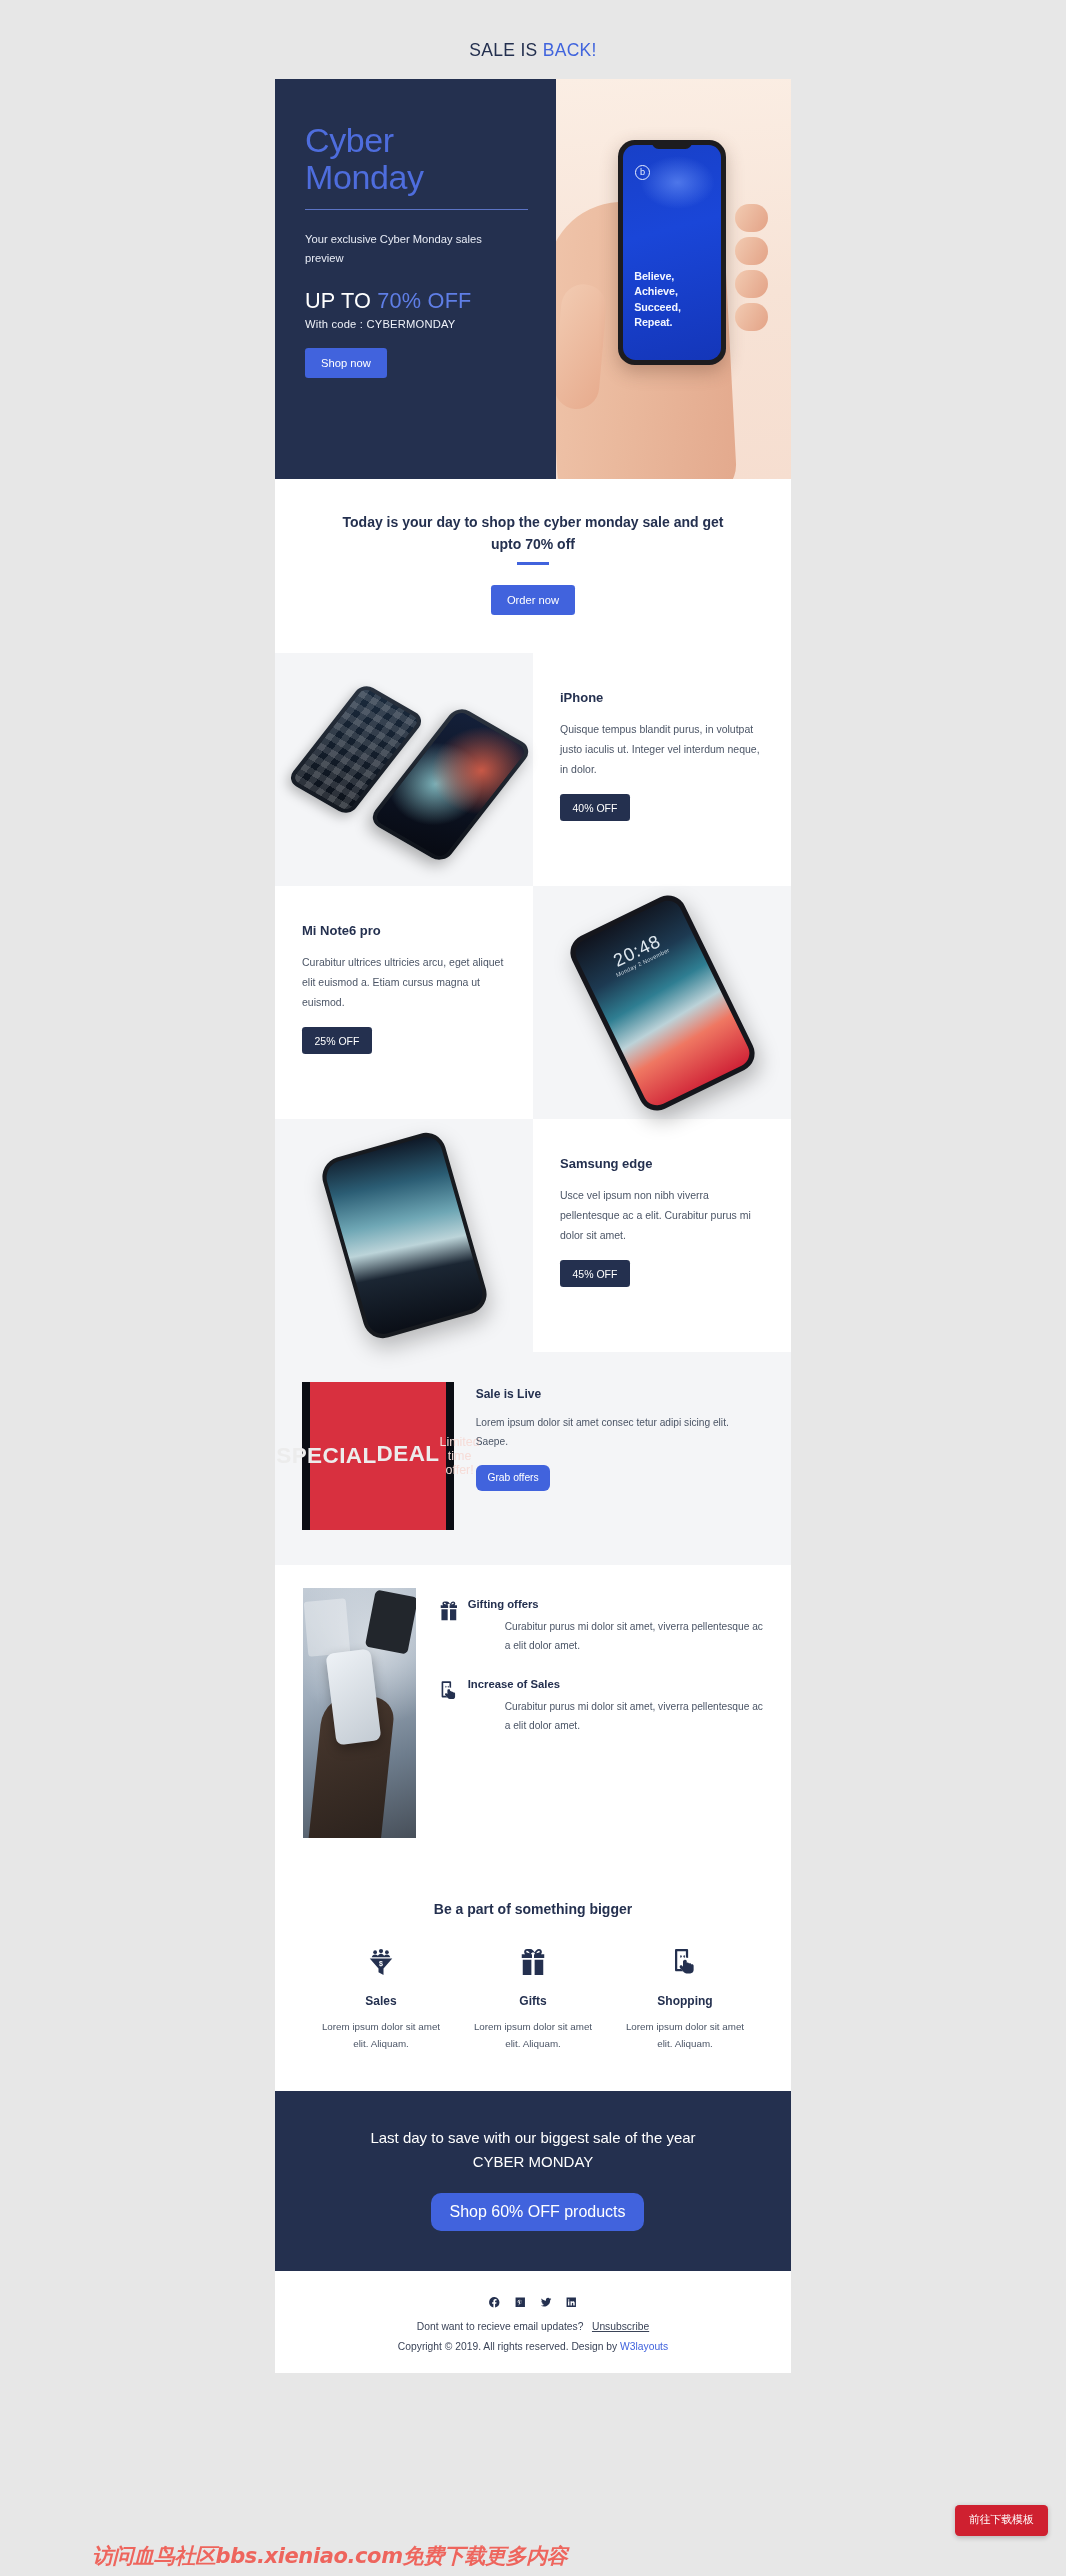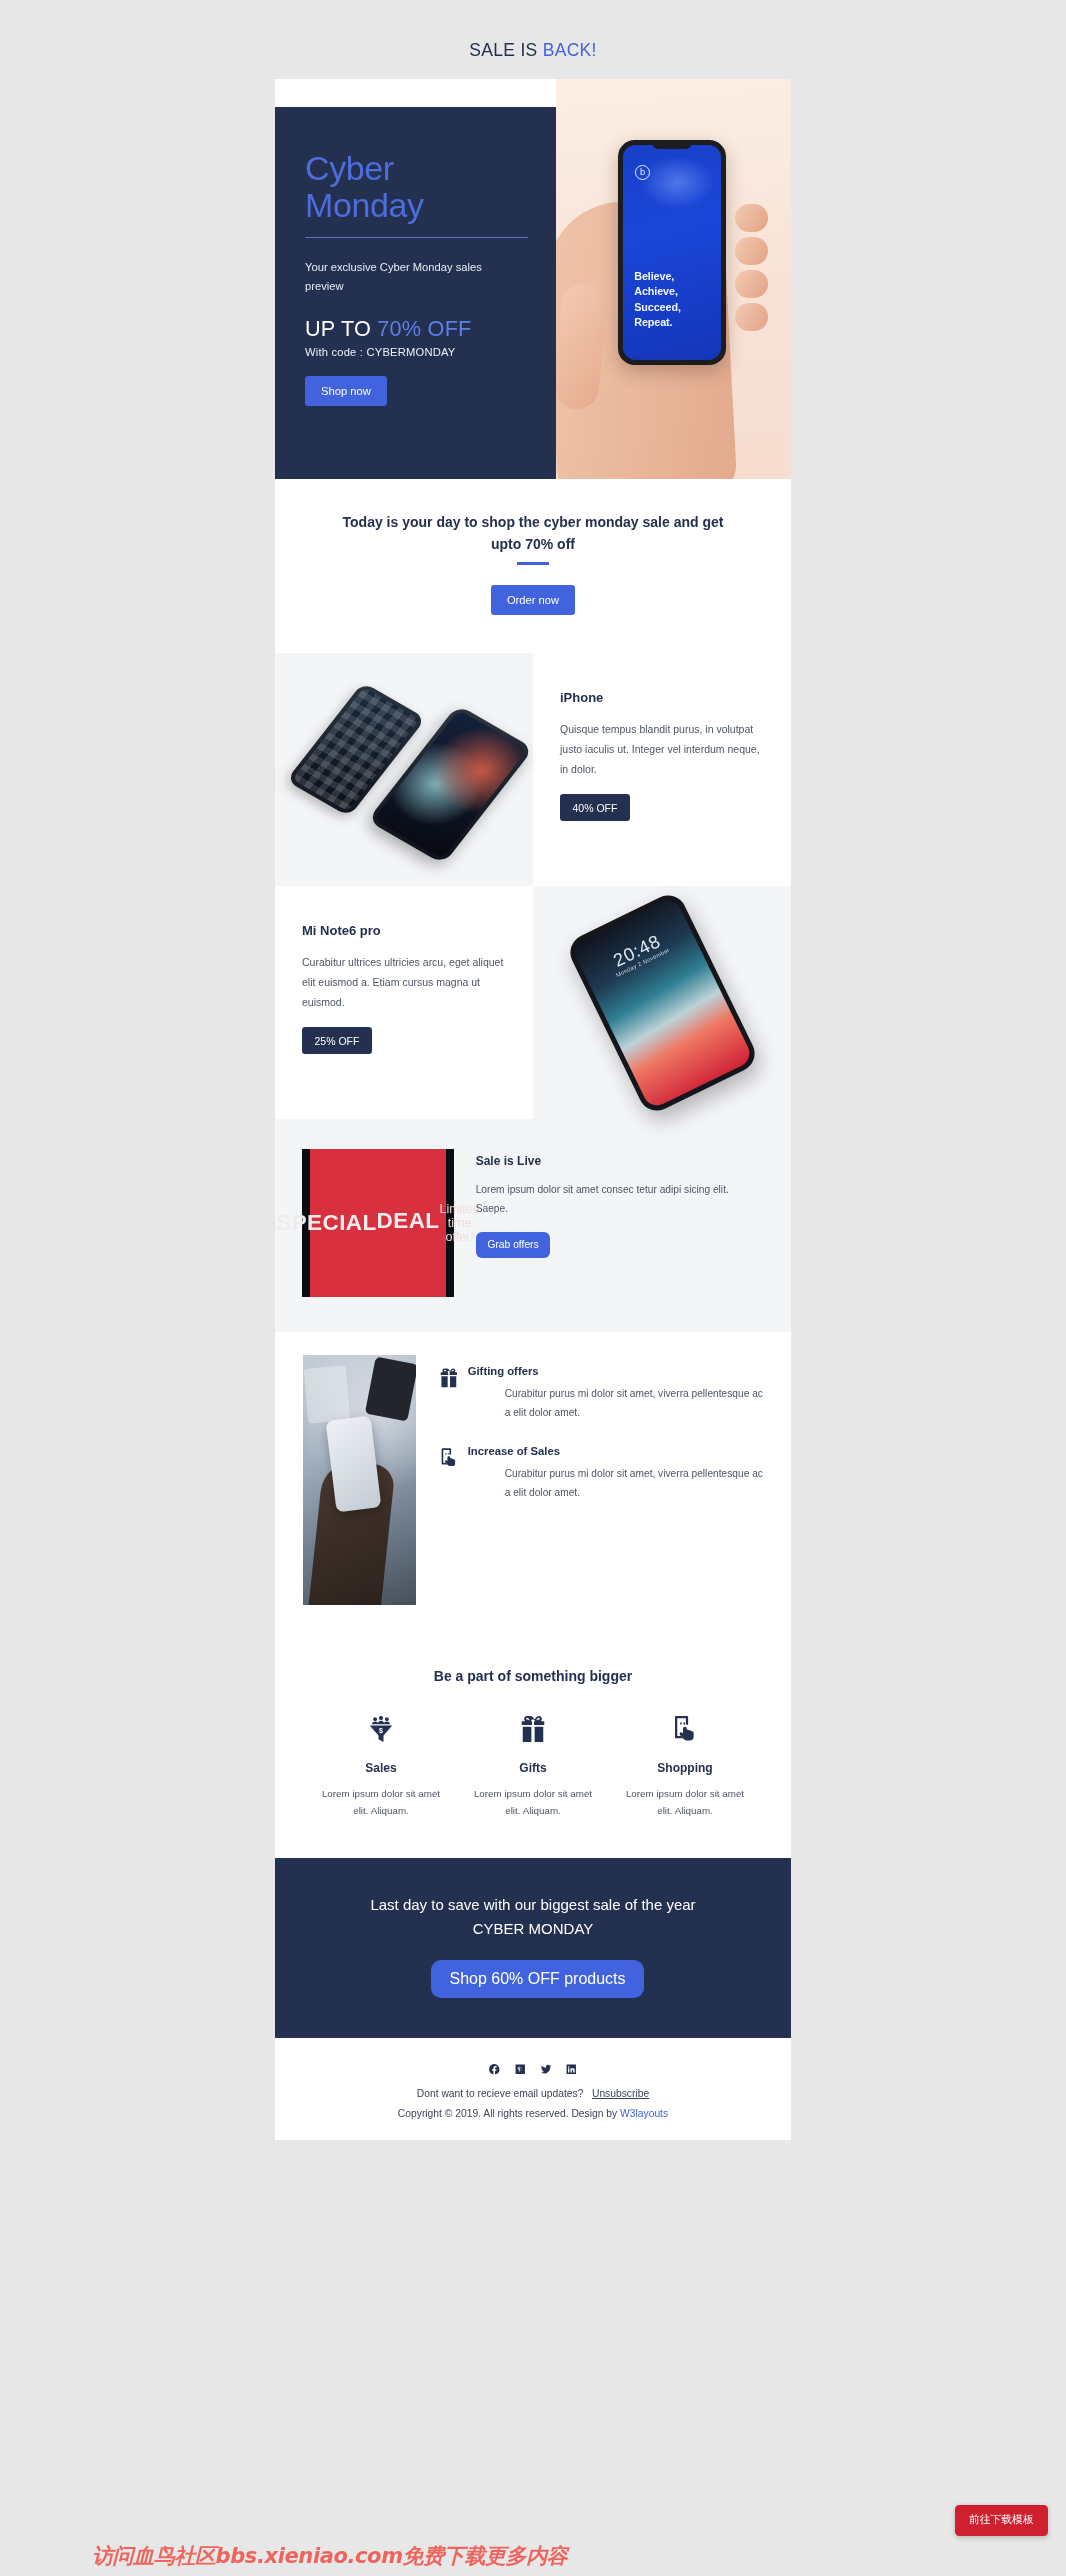--- a/index.html
+++ b/index.html
@@ -29,21 +29,20 @@
     margin:0 auto;
     background:#ffffff;
   }
 
   
   .hero { display:flex; height:400px; }
   .hero-left {
     width:281px;
     background:#24304f;
     padding:43px 28px 0 30px;
-    margin-top:28px;
   }
   .hero-title {
     color:#4e6ddd;
     font-size:34px;
     line-height:1.08;
     font-weight:400;
     letter-spacing:-0.4px;
   }
   .hero-rule {
     width:100%;
@@ -405,20 +404,32 @@
       <div class="pimg bg-soft">
         <div class="art-tilt">
           <div class="scr">
             <div class="clock">20:48</div>
             <div class="cdate">Monday 2 November</div>
           </div>
         </div>
       </div>
     </div>
 
+    <div class="prow">
+      <div class="pimg bg-soft">
+        <div class="art-edge">
+          <div class="scr"></div>
+        </div>
+      </div>
+      <div class="ptxt">
+        <h3>Samsung edge</h3>
+        <p>Usce vel ipsum non nibh viverra pellentesque ac a elit. Curabitur purus mi dolor sit amet.</p>
+        <button class="btn btn-navy">45% OFF</button>
+      </div>
+    </div>
 
     <div class="deal-wrap">
       <div class="deal-card">
         <div class="deal-inner">
           <div class="l1">SPECIAL</div>
           <div class="l2">DEAL</div>
           <div class="l3">Limited time offer!</div>
         </div>
       </div>
       <div class="deal-txt">

